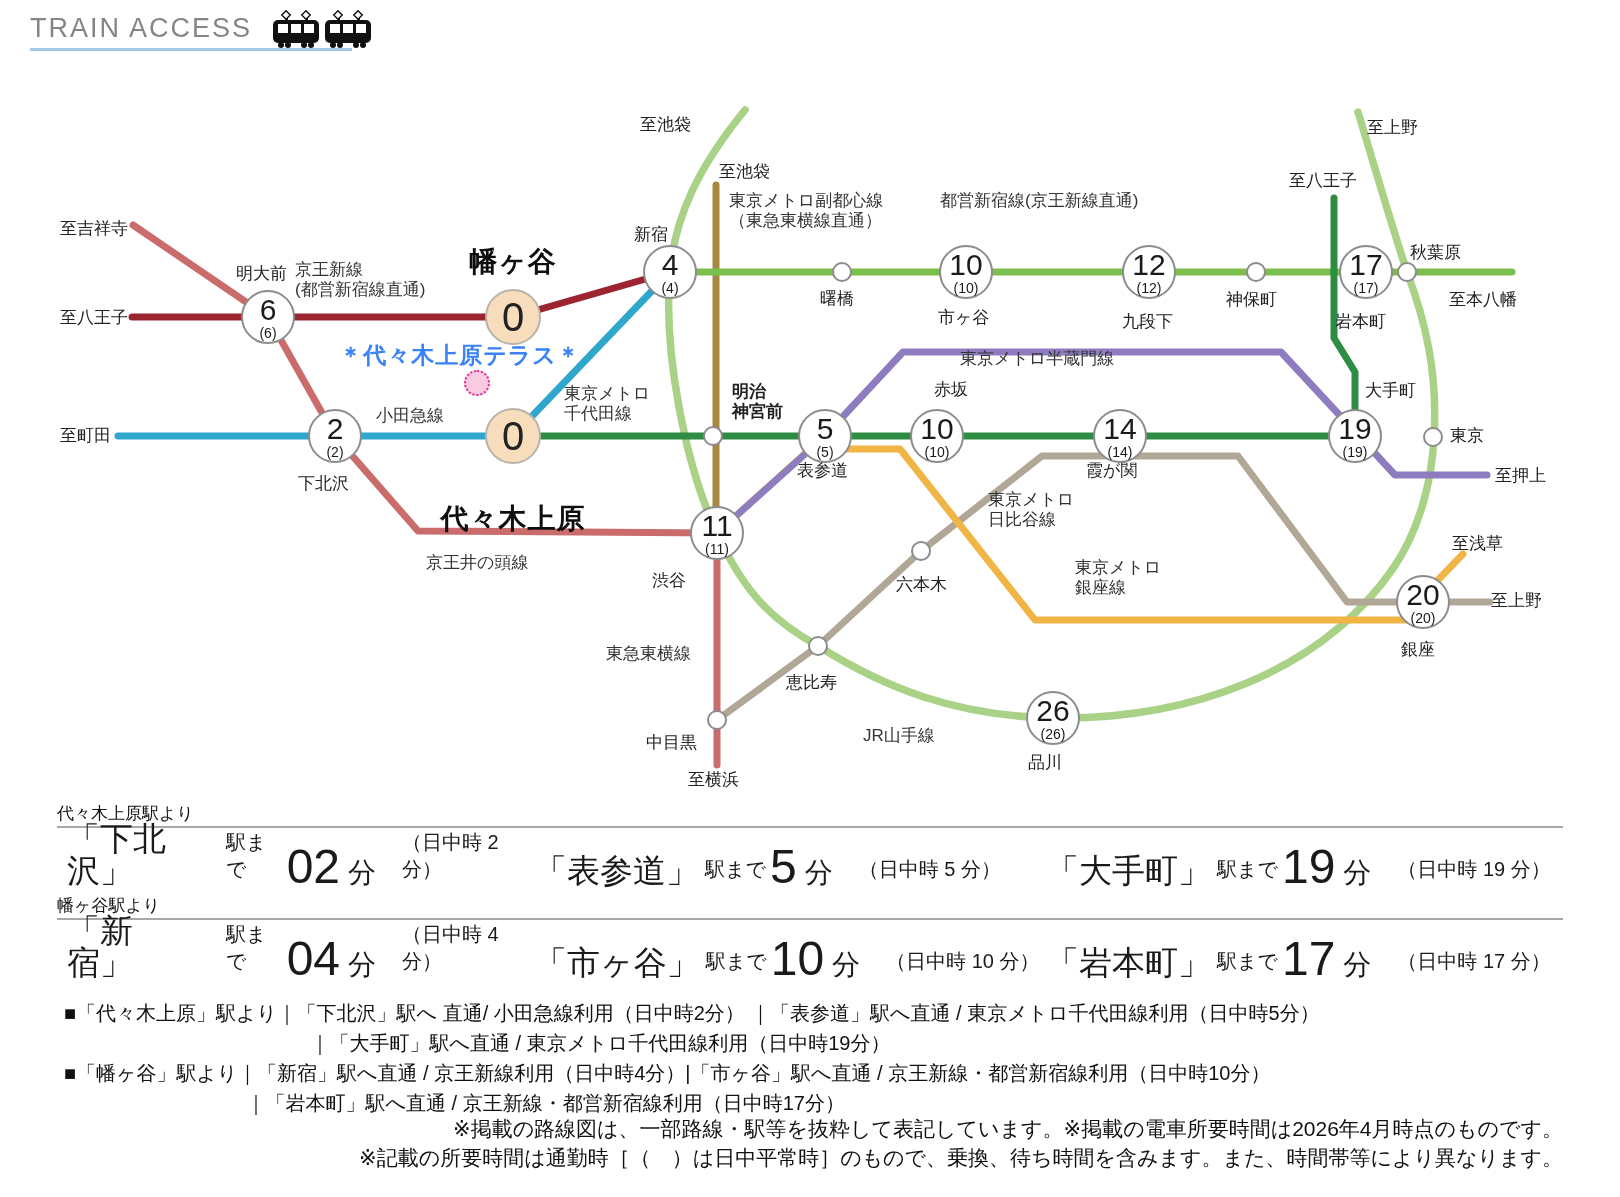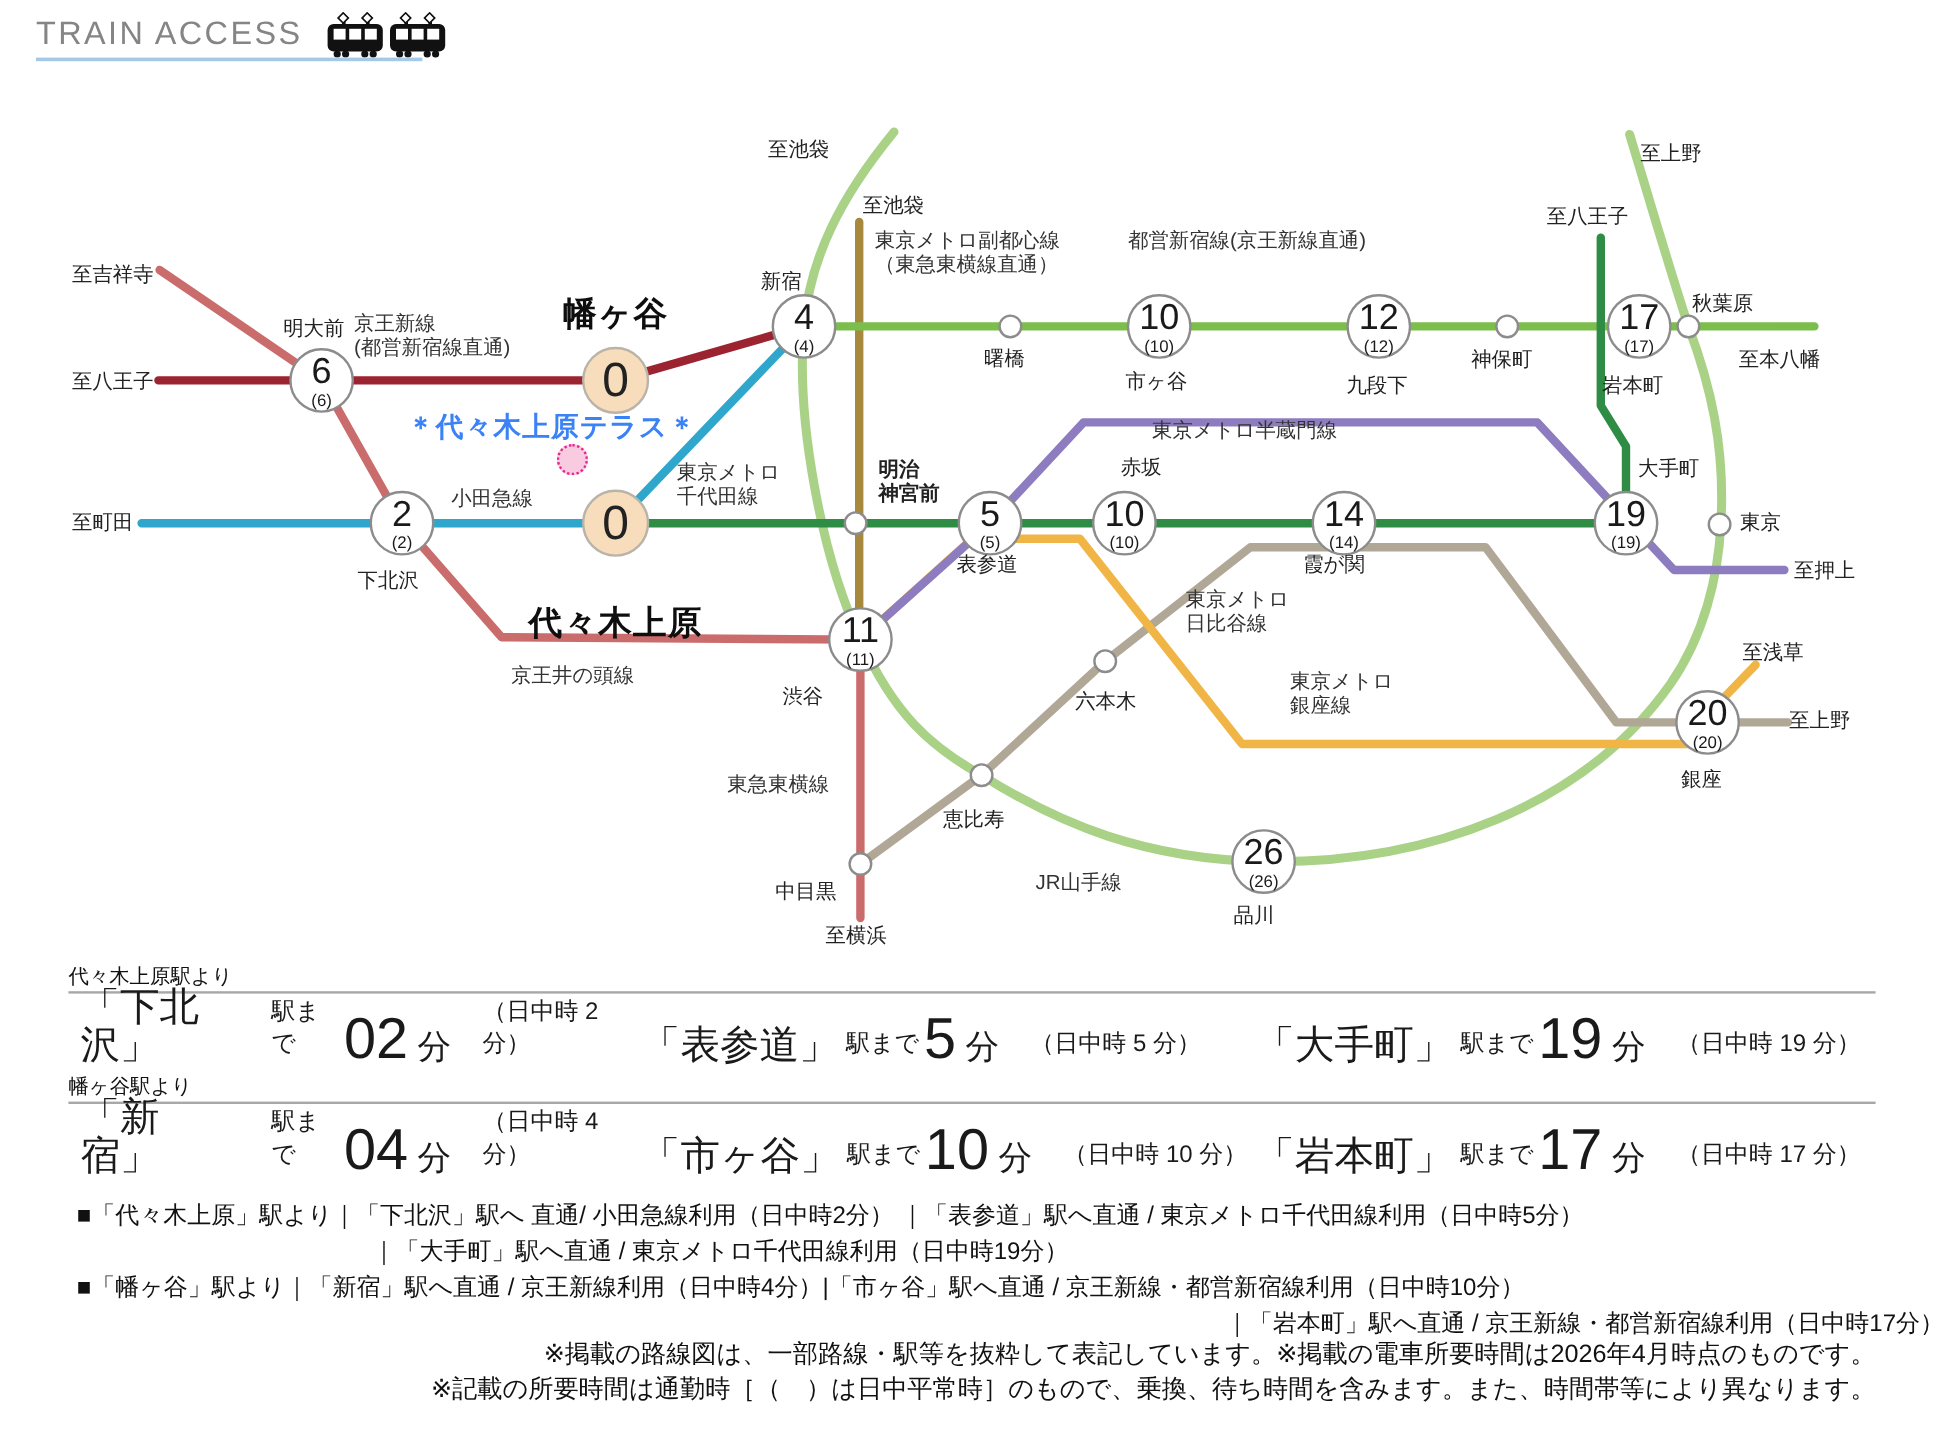--- a/index.html
+++ b/index.html
@@ -289,21 +289,21 @@
           <div class="t-fun">分</div>
           <div class="t-day">（日中時 17 分）</div>
         </div>
       </div>
     </div>
 
   <div class="bullets">
       <div class="bullet-line" style="margin-left: 64px;">■「代々木上原」駅より｜「下北沢」駅へ 直通/ 小田急線利用（日中時2分） ｜「表参道」駅へ直通 / 東京メトロ千代田線利用（日中時5分）</div>
       <div class="bullet-line" style="margin-left: 310px;">｜「大手町」駅へ直通 / 東京メトロ千代田線利用（日中時19分）</div>
       <div class="bullet-line" style="margin-left: 64px;">■「幡ヶ谷」駅より｜「新宿」駅へ直通 / 京王新線利用（日中時4分）|「市ヶ谷」駅へ直通 / 京王新線・都営新宿線利用（日中時10分）</div>
-      <div class="bullet-line" style="margin-left: 246px; text-align: right;">｜「岩本町」駅へ直通 / 京王新線・都営新宿線利用（日中時17分）</div>
+      <div class="bullet-line" style="margin-left: 246px;">｜「岩本町」駅へ直通 / 京王新線・都営新宿線利用（日中時17分）</div>
     </div>
 
   <div class="disclaimers">
       <div class="disc-line">※掲載の路線図は、一部路線・駅等を抜粋して表記しています。※掲載の電車所要時間は2026年4月時点のものです。</div>
       <div class="disc-line">※記載の所要時間は通勤時［（　）は日中平常時］のもので、乗換、待ち時間を含みます。また、時間帯等により異なります。</div>
     </div>
 
 </div>
 
 </body></html>

